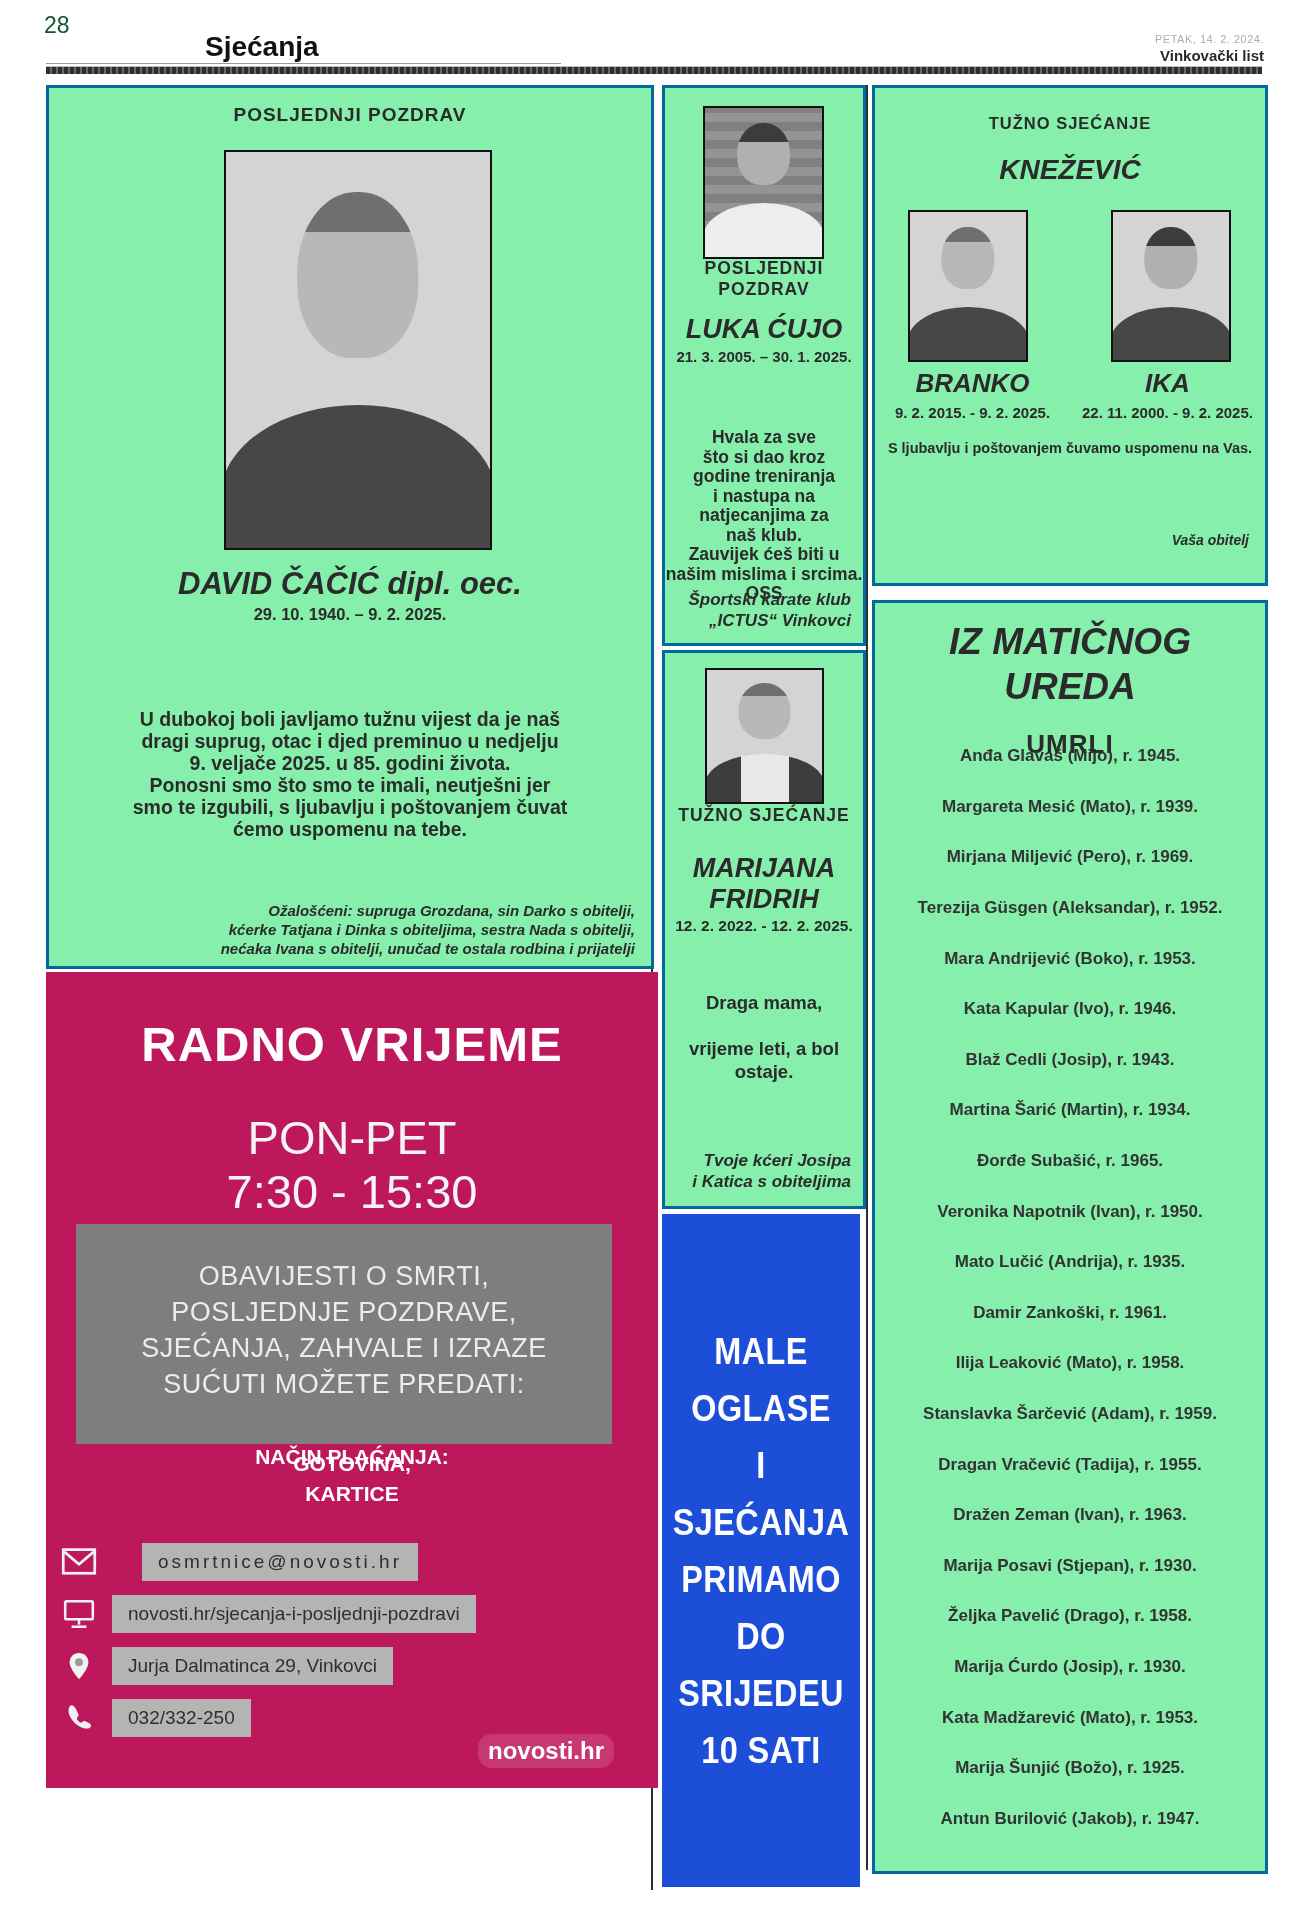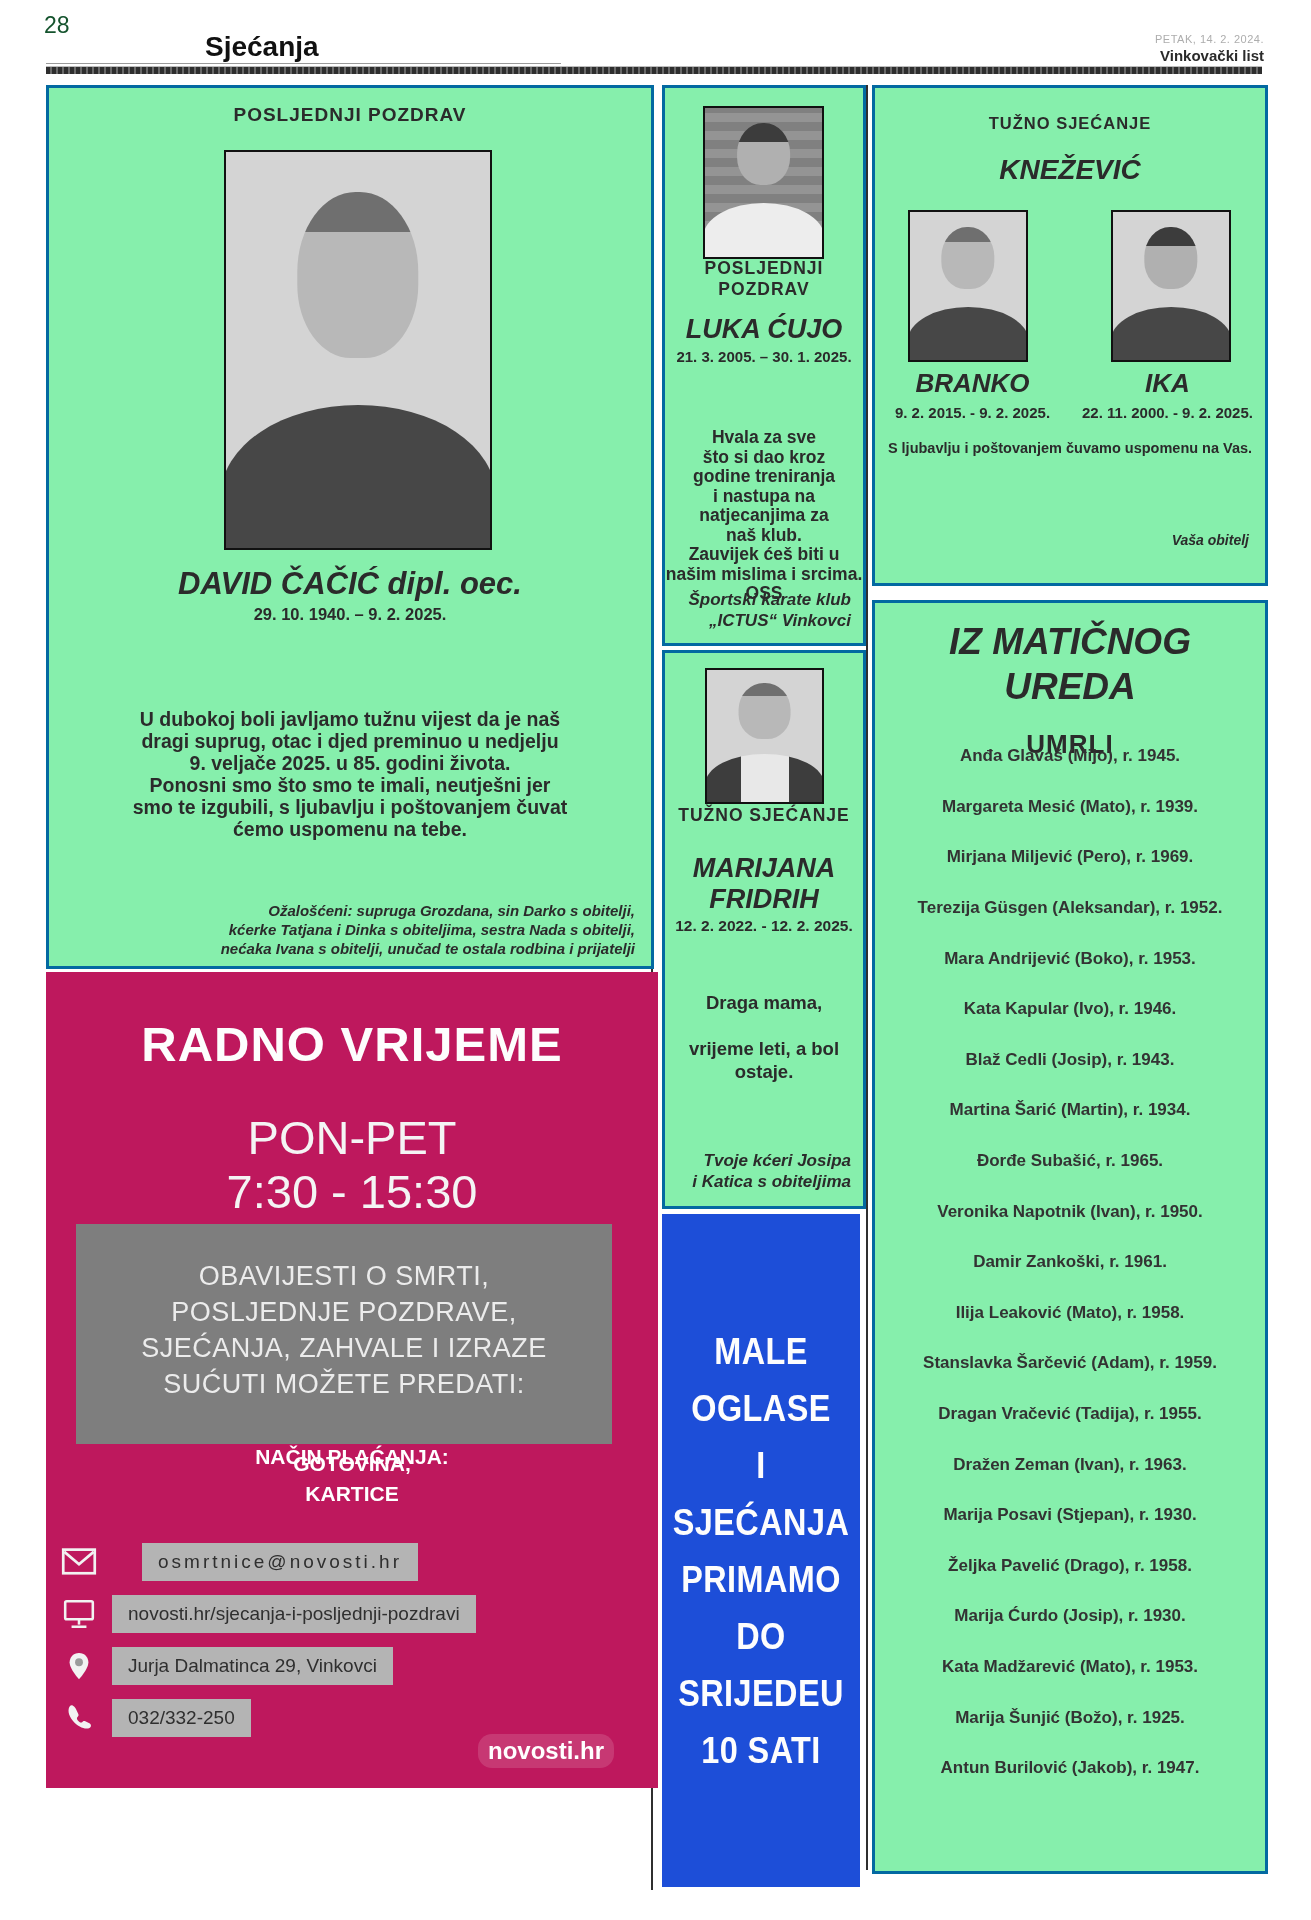--- a/index.html
+++ b/index.html
@@ -222,20 +222,21 @@
       <div class="entry">Anđa Glavaš (Mijo), r. 1945.</div>
       <div class="entry">Margareta Mesić (Mato), r. 1939.</div>
       <div class="entry">Mirjana Miljević (Pero), r. 1969.</div>
       <div class="entry">Terezija Güsgen (Aleksandar), r. 1952.</div>
       <div class="entry">Mara Andrijević (Boko), r. 1953.</div>
       <div class="entry">Kata Kapular (Ivo), r. 1946.</div>
       <div class="entry">Blaž Cedli (Josip), r. 1943.</div>
       <div class="entry">Martina Šarić (Martin), r. 1934.</div>
       <div class="entry">Đorđe Subašić, r. 1965.</div>
       <div class="entry">Veronika Napotnik (Ivan), r. 1950.</div>
+      <div class="entry">Mato Lučić (Andrija), r. 1935.</div>
       <div class="entry">Damir Zankoški, r. 1961.</div>
       <div class="entry">Ilija Leaković (Mato), r. 1958.</div>
       <div class="entry">Stanslavka Šarčević (Adam), r. 1959.</div>
       <div class="entry">Dragan Vračević (Tadija), r. 1955.</div>
       <div class="entry">Dražen Zeman (Ivan), r. 1963.</div>
       <div class="entry">Marija Posavi (Stjepan), r. 1930.</div>
       <div class="entry">Željka Pavelić (Drago), r. 1958.</div>
       <div class="entry">Marija Ćurdo (Josip), r. 1930.</div>
       <div class="entry">Kata Madžarević (Mato), r. 1953.</div>
       <div class="entry">Marija Šunjić (Božo), r. 1925.</div>

